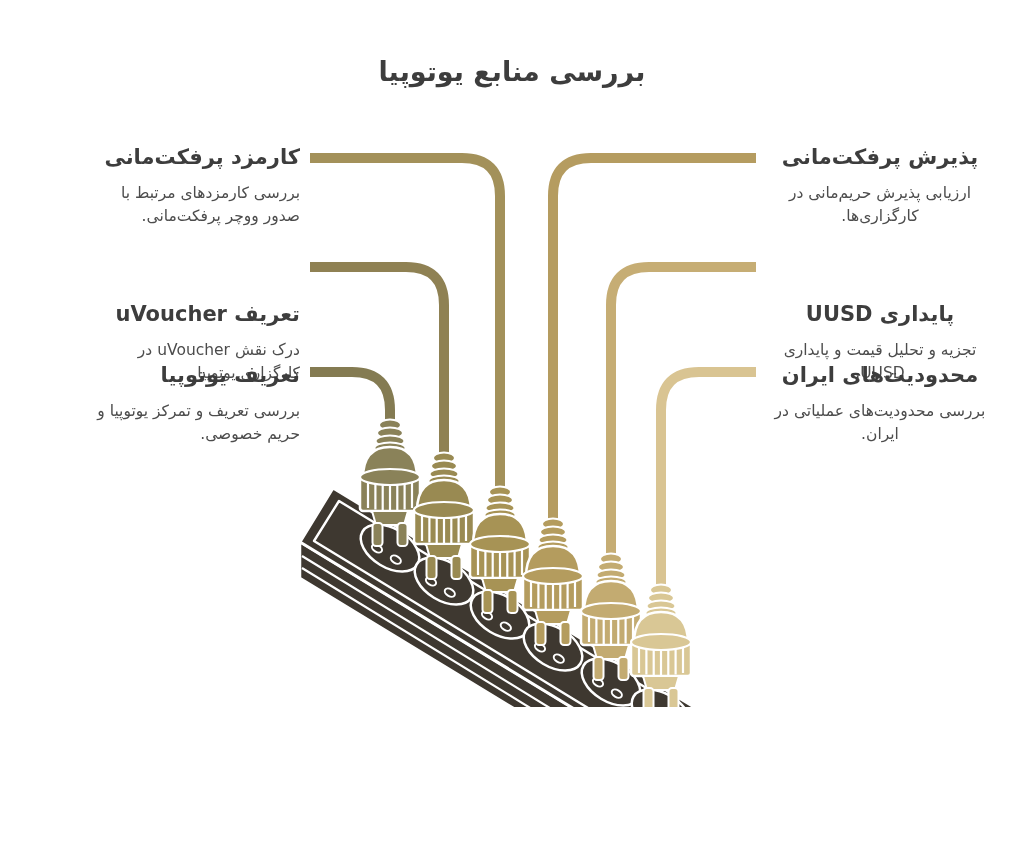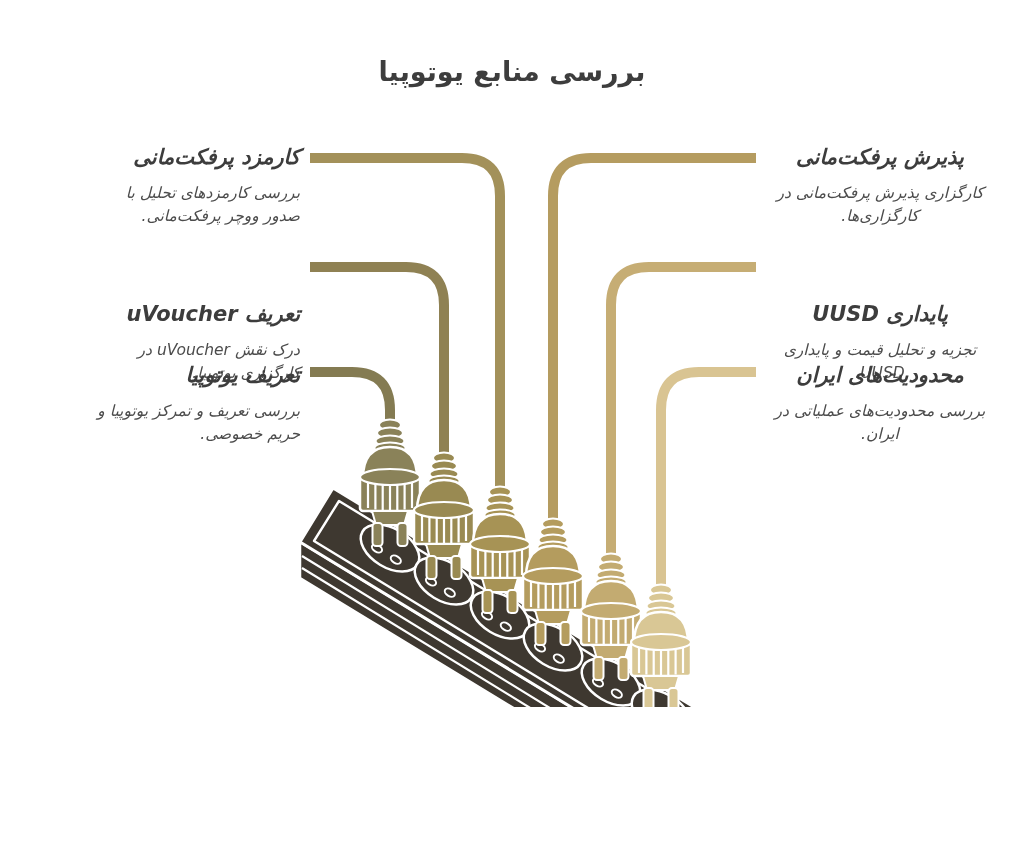--- a/index.html
+++ b/index.html
@@ -5,21 +5,21 @@
   html,body{margin:0;padding:0;background:#ffffff;}
   .canvas{
     position:relative;width:1024px;height:707px;background:#ffffff;overflow:hidden;
     font-family:"DejaVu Sans",sans-serif;
   }
   .title{
     position:absolute;top:56px;left:0;right:0;margin:0;text-align:center;
     font-size:27px;font-weight:bold;color:#3d3d3d;letter-spacing:0;
   }
   .illu{position:absolute;left:0;top:0;}
-  .label{position:absolute;font-style:italic;}
+  .label{position:absolute;}
   .label .heading{font-size:21px;font-weight:bold;color:#3d3d3d;line-height:27px;}
   .label .desc{font-size:15.5px;color:#4c4c4c;line-height:23px;margin-top:11px;}
   .label.left{left:86px;width:214px;text-align:right;}
   .label.right{left:770px;width:220px;text-align:center;}
   .row1{top:144px;} .row2{top:253px;margin-top:48px;} .row3{top:362px;}
   svg .cord{fill:none;stroke-width:10;}
   svg .wht{fill:none;stroke:#ffffff;}
 </style>
 </head>
 <body>
@@ -121,34 +121,34 @@
     <use href="#plug" transform="translate(390,420)" fill="#8a8259"></use>
     <use href="#plug" transform="translate(444,453)" fill="#998a52"></use>
     <use href="#plug" transform="translate(500,487)" fill="#a79355"></use>
     <use href="#plug" transform="translate(553,519)" fill="#b49c5e"></use>
     <use href="#plug" transform="translate(611,554)" fill="#c3ab71"></use>
     <use href="#plug" transform="translate(661,585)" fill="#d9c795"></use>
   </svg>
 
   <div class="label left row1">
     <div class="heading" dir="rtl">کارمزد پرفکت‌مانی</div>
-    <div class="desc" dir="rtl">بررسی کارمزدهای تحلیل با صدور ووچر پرفکت‌مانی.</div>
+    <div class="desc" dir="rtl">بررسی کارمزدهای مرتبط با صدور ووچر پرفکت‌مانی.</div>
   </div>
   <div class="label left row2">
     <div class="heading" dir="rtl">تعریف uVoucher</div>
     <div class="desc" dir="rtl">درک نقش uVoucher در کارگزاری یوتوپیا.</div>
   </div>
   <div class="label left row3">
     <div class="heading" dir="rtl">تعریف یوتوپیا</div>
     <div class="desc" dir="rtl">بررسی تعریف و تمرکز یوتوپیا و حریم خصوصی.</div>
   </div>
 
   <div class="label right row1">
     <div class="heading" dir="rtl">پذیرش پرفکت‌مانی</div>
-    <div class="desc" dir="rtl">کارگزاری پذیرش پرفکت‌مانی در کارگزاری‌ها.</div>
+    <div class="desc" dir="rtl">ارزیابی پذیرش حریم‌مانی در کارگزاری‌ها.</div>
   </div>
   <div class="label right row2">
     <div class="heading" dir="rtl">پایداری UUSD</div>
     <div class="desc" dir="rtl">تجزیه و تحلیل قیمت و پایداری UUSD‎.</div>
   </div>
   <div class="label right row3">
     <div class="heading" dir="rtl">محدودیت‌های ایران</div>
     <div class="desc" dir="rtl">بررسی محدودیت‌های عملیاتی در ایران.</div>
   </div>
 

